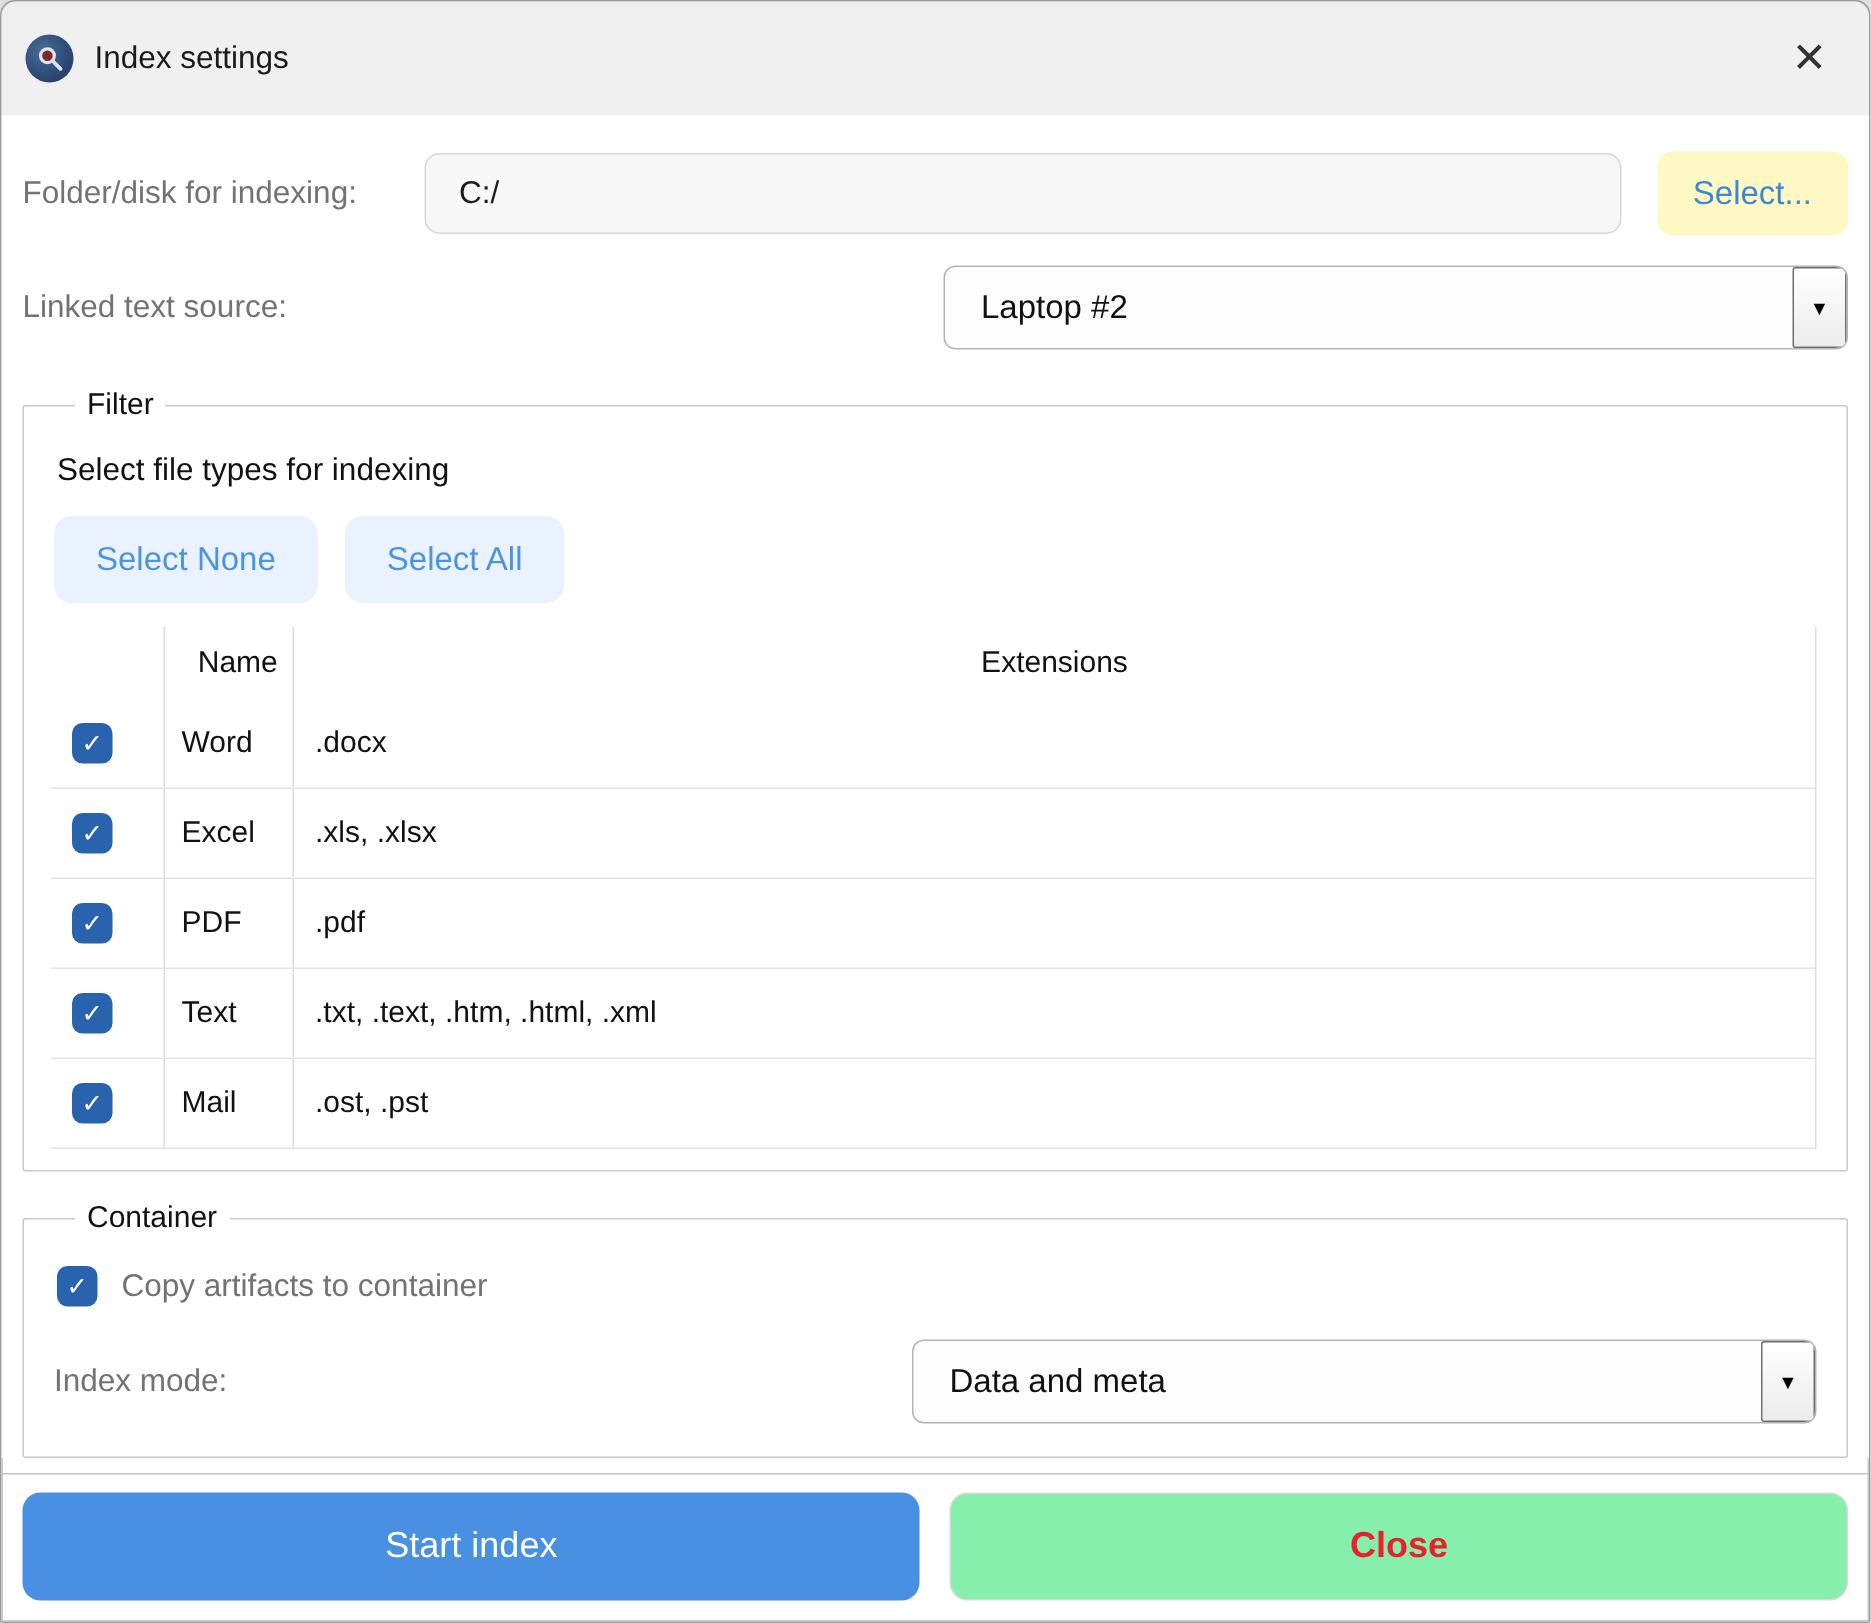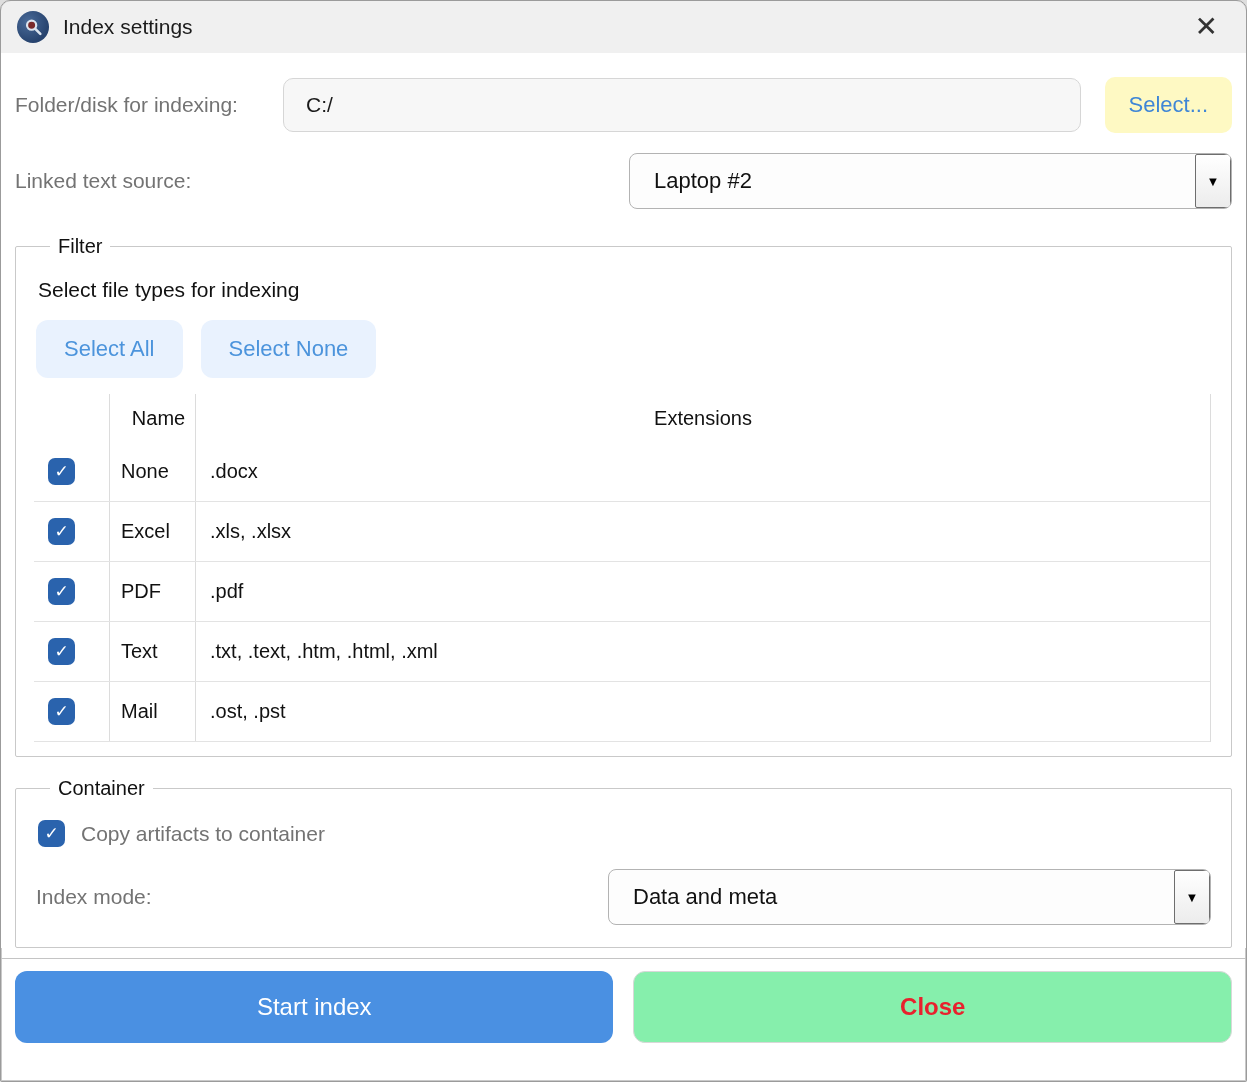--- a/index.html
+++ b/index.html
@@ -5,21 +5,21 @@
   * { margin:0; padding:0; box-sizing:border-box; }
   html,body { background:#dedede; font-family:"Liberation Sans", sans-serif; }
   .window{
     width:1247px; height:1082px; background:#ffffff;
     border:1px solid #9b9b9b; border-radius:10px 10px 2px 2px;
     overflow:hidden; position:relative;
     box-shadow:0 0 0 1px #c9c9c9 inset;
   }
   
   .titlebar{
-    height:52px; background:#f0f0f0; border-radius:10px 10px 0 0;
+    height:76px; background:#f0f0f0; border-radius:10px 10px 0 0;
     display:flex; align-items:center; padding:0 22px 0 16px;
   }
   .app-icon{
     width:32px; height:32px; border-radius:50%;
     background:radial-gradient(circle at 35% 35%, #4a6b99, #27436e 70%);
     display:flex; align-items:center; justify-content:center;
     margin-right:14px; flex:0 0 auto;
   }
   .titlebar .title{ font-size:21px; color:#1b1b1b; flex:1 1 auto; }
   .close-x{
@@ -139,36 +139,36 @@
         <span class="combo-value">Laptop #2</span>
         <span class="combo-btn">▼</span>
       </div>
     </div>
 
     <fieldset>
       <legend>Filter</legend>
       <div class="instruction">Select file types for indexing</div>
 
       <div class="filter-btns">
+        <button class="btn-light">Select None</button>
         <button class="btn-light">Select All</button>
-        <button class="btn-light">Select None</button>
       </div>
 
       <div class="table">
         <div class="tr head">
           <div class="td col-check"></div>
           <div class="td col-name">Name</div>
           <div class="td col-ext">Extensions</div>
         </div>
 
         <div class="tr">
           <div class="td col-check">
               <span class="checkbox">✓</span>
             </div>
-          <div class="td col-name">None</div>
+          <div class="td col-name">Word</div>
           <div class="td col-ext">.docx</div>
         </div>
         <div class="tr">
           <div class="td col-check">
               <span class="checkbox">✓</span>
             </div>
           <div class="td col-name">Excel</div>
           <div class="td col-ext">.xls, .xlsx</div>
         </div>
         <div class="tr">

